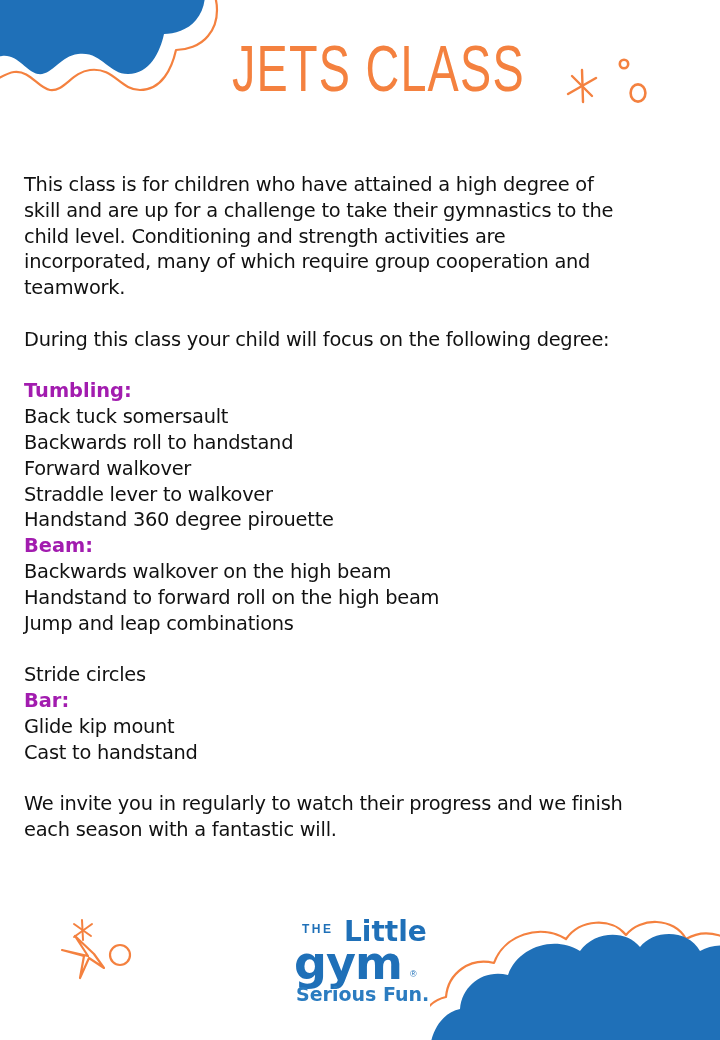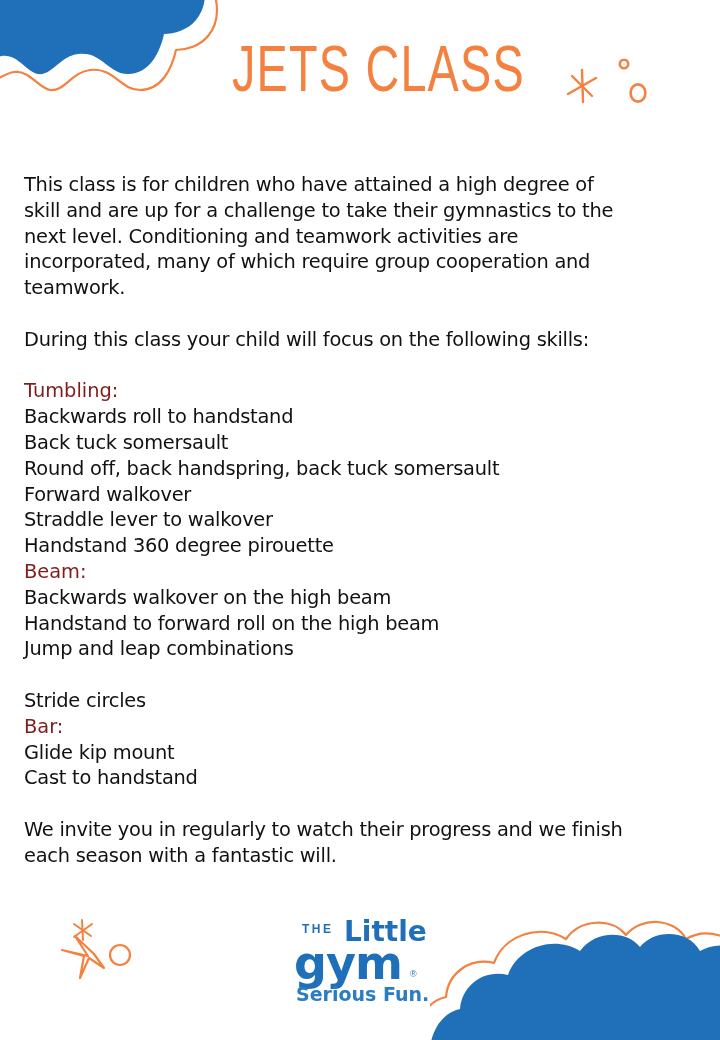--- a/index.html
+++ b/index.html
@@ -77,22 +77,22 @@
   .para {
     margin: 0;
   }
   .spacer-line {
     height: 25.8px;
   }
   .skill-line {
     white-space: nowrap;
   }
   .section-head {
-    color: #7f1d1d;
-    font-weight: normal;
+    color: #a21caf;
+    font-weight: bold;
     letter-spacing: 0;
   }
 
   
   .star-bottom-left {
     position: absolute;
     left: 58px;
     top: 912px;
     width: 82px;
     height: 74px;
@@ -148,34 +148,33 @@
       </g>
       <circle cx="62" cy="12" r="4.2" fill="none" stroke="#F4813F" stroke-width="2.6"></circle>
       <ellipse cx="76" cy="41" rx="7.4" ry="8.6" fill="none" stroke="#F4813F" stroke-width="2.6"></ellipse>
     </svg>
   </div>
 
   <div class="content">
 
     <p class="para">This class is for children who have attained a high degree of</p>
     <p class="para">skill and are up for a challenge to take their gymnastics to the</p>
-    <p class="para">next level. Conditioning and teamwork activities are</p>
+    <p class="para">child level. Conditioning and strength activities are</p>
     <p class="para">incorporated, many of which require group cooperation and</p>
     <p class="para">teamwork.</p>
 
     <div class="spacer-line"></div>
 
-    <p class="para">During this class your child will focus on the following skills:</p>
+    <p class="para">During this class your child will focus on the following degree:</p>
 
     <div class="spacer-line"></div>
 
     <p class="para section-head">Tumbling:</p>
+    <p class="para skill-line">Back tuck somersault</p>
     <p class="para skill-line">Backwards roll to handstand</p>
-    <p class="para skill-line">Back tuck somersault</p>
-    <p class="para skill-line">Round off, back handspring, back tuck somersault</p>
     <p class="para skill-line">Forward walkover</p>
     <p class="para skill-line">Straddle lever to walkover</p>
     <p class="para skill-line">Handstand 360 degree pirouette</p>
 
     <p class="para section-head">Beam:</p>
     <p class="para skill-line">Backwards walkover on the high beam</p>
     <p class="para skill-line">Handstand to forward roll on the high beam</p>
     <p class="para skill-line">Jump and leap combinations</p>
 
     <div class="spacer-line"></div>

